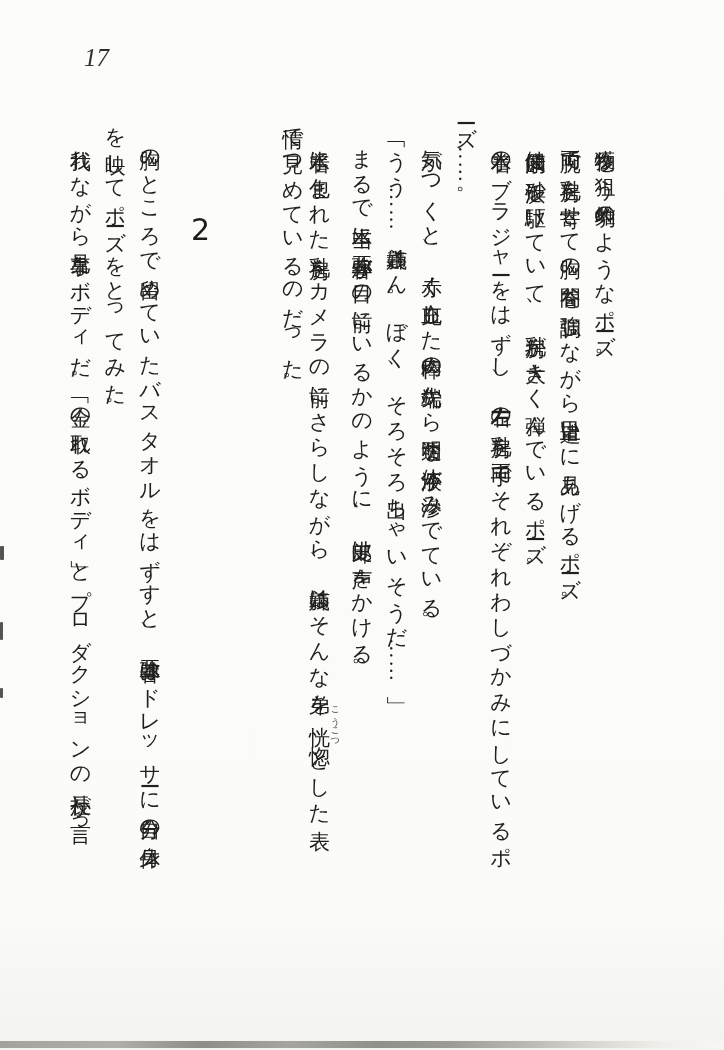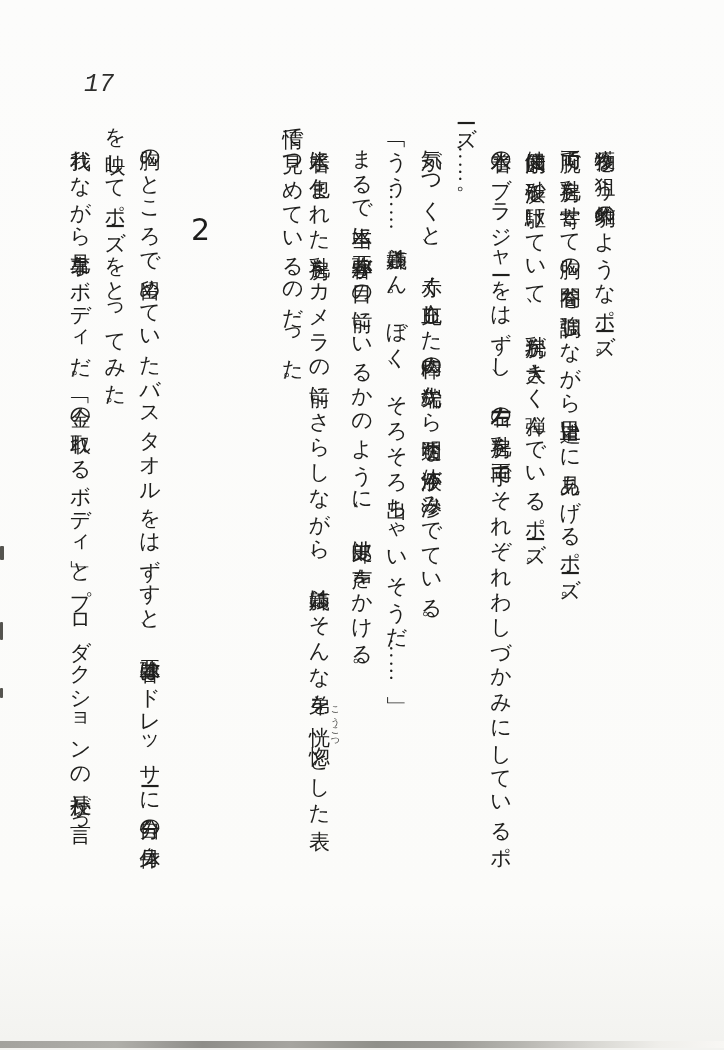--- a/index.html
+++ b/index.html
@@ -3,23 +3,23 @@
 <meta charset="utf-8">
 <style>
   html,body{margin:0;padding:0;}
   body{
     width:724px;height:1050px;position:relative;overflow:hidden;
     background:linear-gradient(180deg,#fcfcfb 0%,#fbfbf9 86%,#f3f3f0 99%);
     font-family:"Liberation Serif","DejaVu Serif",serif;
   }
   #page{position:absolute;inset:0;}
   .pagenum{
-    position:absolute;left:84px;top:70px;
+    position:absolute;left:84px;top:44px;
     font-size:25px;font-style:italic;color:#2e2e2c;
-    font-family:Liberation Mono, monospace;
+    font-family:Liberation Serif, serif;
   }
   .secnum{
     position:absolute;left:191px;top:212px;
     font-size:30px;color:#1c1c1a;
     font-family:"DejaVu Sans","Liberation Sans",sans-serif;
   }
   .tcol{
     position:absolute;top:112px;height:908px;width:26px;
     writing-mode:vertical-rl;text-orientation:mixed;
     font-size:21px;letter-spacing:1.5px;line-height:26px;

